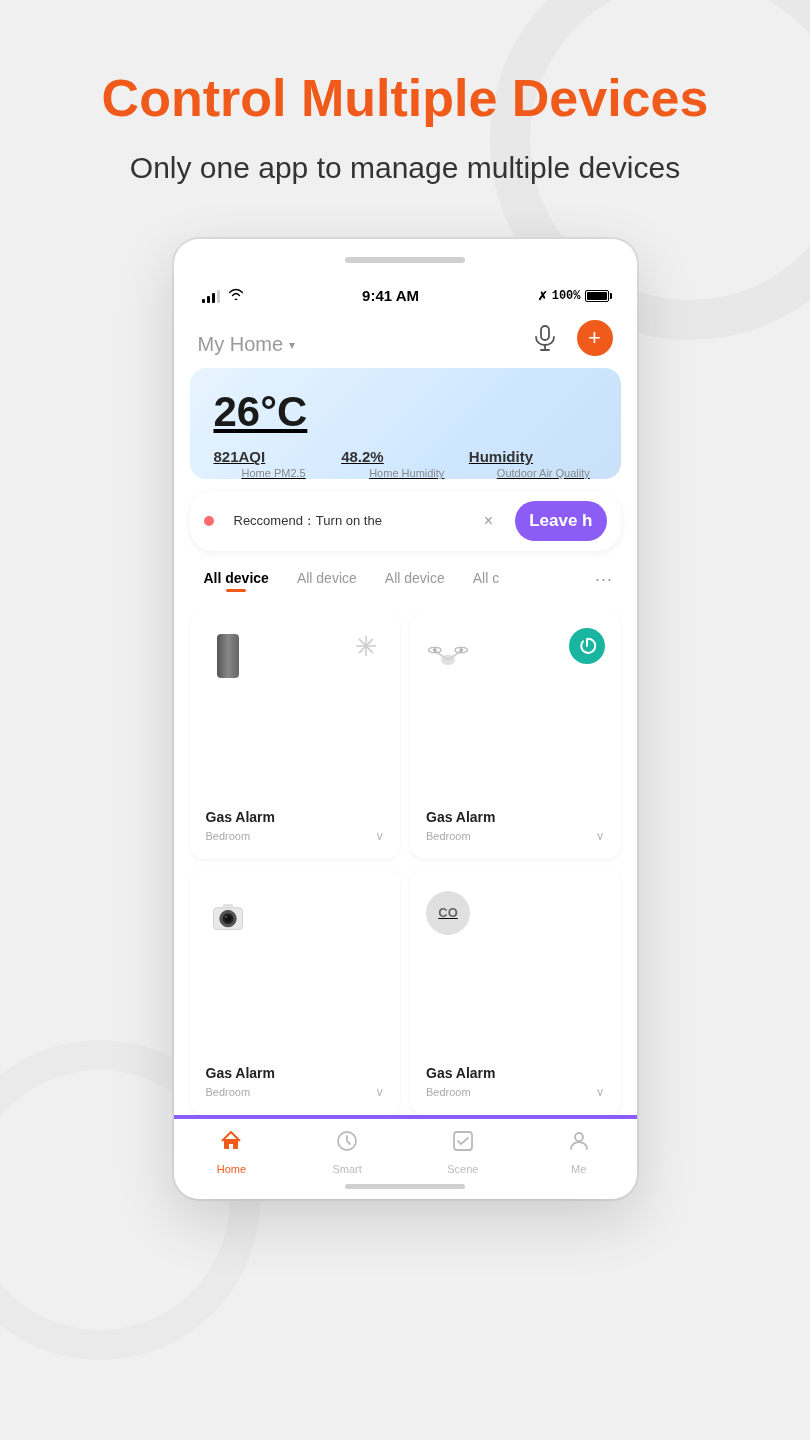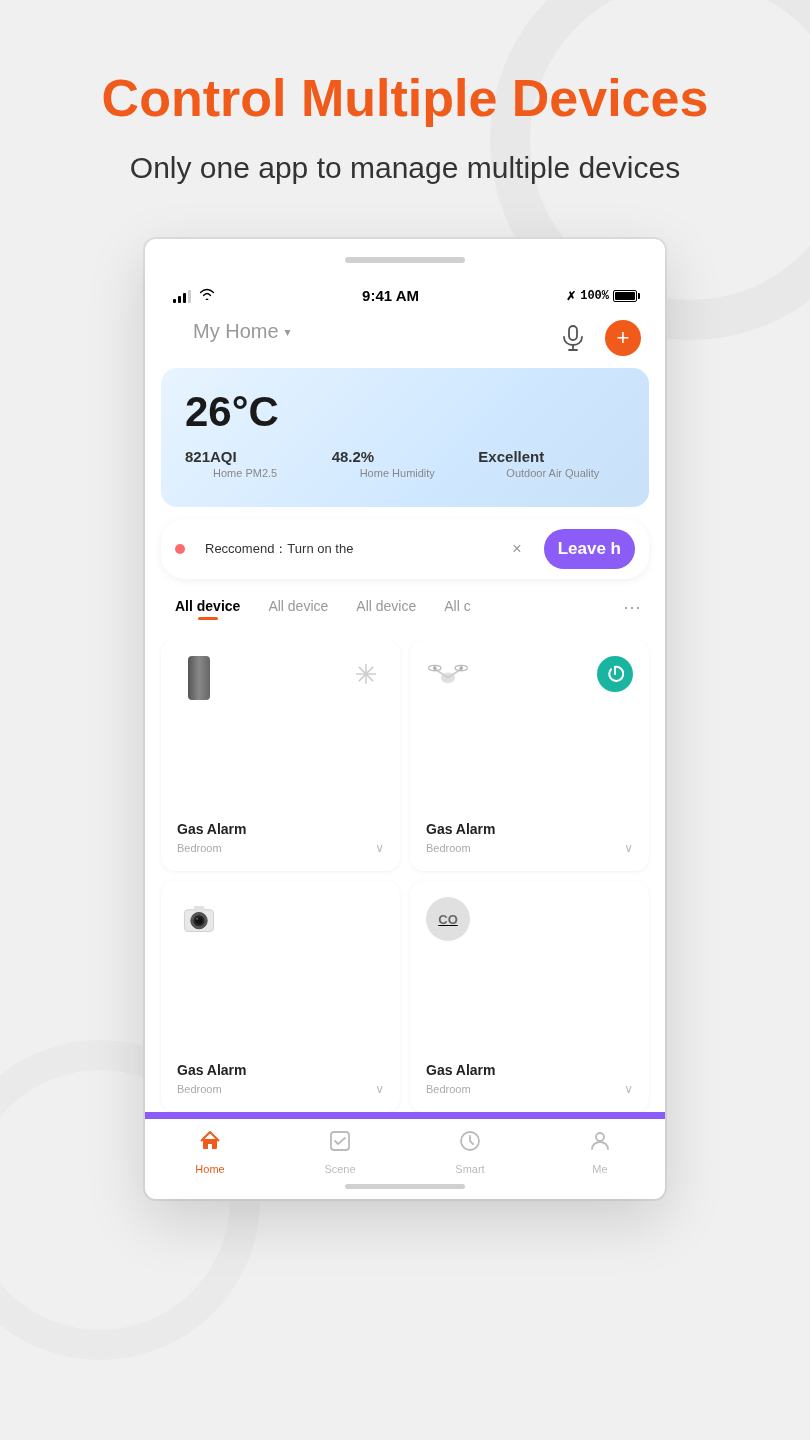--- a/index.html
+++ b/index.html
@@ -69,24 +69,24 @@
       line-height: 1.4;
     }
 
     
     .phone-container {
       margin-top: 20px;
       position: relative;
     }
 
     .phone-frame {
-      width: 520px;
+      width: 463px;
       height: 960px;
       background: #fff;
-      border-radius: 11px;
+      border-radius: 25px;
       box-shadow: 0 20px 60px rgba(0,0,0,0.15), 0 0 0 2px #e0e0e0;
       position: relative;
       overflow: hidden;
       display: flex;
       flex-direction: column;
     }
 
     
     .phone-notch {
       position: absolute;
@@ -175,24 +175,23 @@
       width: 100%;
       height: 100%;
       background: #000;
       border-radius: 1px;
     }
 
     
     .app-header {
       display: flex;
       justify-content: space-between;
-      align-items: flex-start;
+      align-items: flex-end;
       padding: 8px 24px 12px;
       flex-shrink: 0;
-      margin-left: 24px;
     }
 
     .home-selector {
       display: flex;
       align-items: center;
       gap: 6px;
       font-size: 20px;
       font-weight: 400;
       color: #999;
       cursor: pointer;
@@ -230,22 +229,23 @@
       color: white;
       font-size: 22px;
       font-weight: 300;
     }
 
     
     .weather-card {
       margin: 0 16px 12px;
       background: linear-gradient(135deg, #e8f4ff 0%, #d0e8ff 60%, #c8e0f8 100%);
       border-radius: 16px;
-      padding: 20px 24px 28px;
+      padding: 20px 24px 0;
       flex-shrink: 0;
+      text-decoration: underline;
     }
 
     .temp-display {
       font-size: 42px;
       font-weight: 700;
       color: #1a1a1a;
       margin-bottom: 12px;
     }
 
     .weather-stats {
@@ -384,21 +384,21 @@
       display: flex;
       justify-content: space-between;
       align-items: flex-start;
       margin-bottom: 16px;
     }
 
     .device-img {
       width: 44px;
       height: 50px;
       display: flex;
-      align-items: flex-start;
+      align-items: flex-end;
       justify-content: center;
       text-decoration: underline;
     }
 
     .device-action-icon {
       width: 36px;
       height: 36px;
       display: flex;
       align-items: center;
       justify-content: center;
@@ -463,21 +463,21 @@
       align-items: center;
       justify-content: center;
       font-size: 13px;
       font-weight: 700;
       color: #666;
     }
 
     
     .bottom-nav {
       display: flex;
-      border-top: 7px solid #8b5cf6;
+      border-top: 4px solid #8b5cf6;
       padding: 10px 0 24px;
       flex-shrink: 0;
     }
 
     .nav-item {
       flex: 1;
       display: flex;
       flex-direction: column;
       align-items: center;
       gap: 4px;
@@ -581,21 +581,21 @@
         <div class="weather-stats">
           <div class="weather-stat">
             <div class="stat-value">821AQI</div>
             <div class="stat-label">Home PM2.5</div>
           </div>
           <div class="weather-stat">
             <div class="stat-value">48.2%</div>
             <div class="stat-label">Home Humidity</div>
           </div>
           <div class="weather-stat">
-            <div class="stat-value">Excellent</div>
+            <div class="stat-value">Humidity</div>
             <div class="stat-label">Outdoor Air Quality</div>
           </div>
         </div>
       </div>
 
       <div class="recommend-banner">
         <div class="recommend-dot"></div>
         <span class="recommend-text">Reccomend：Turn on the</span>
         <span class="recommend-close">×</span>
         <div class="leave-btn">Leave h</div>
@@ -726,34 +726,34 @@
             <svg width="24" height="24" viewBox="0 0 24 24">
               <path d="M3 12L12 3l9 9" stroke="#f05a1a" stroke-width="2" fill="none" stroke-linejoin="round"></path>
               <path d="M5 10v9a1 1 0 001 1h4v-5h4v5h4a1 1 0 001-1v-9" fill="#f05a1a" stroke="none"></path>
             </svg>
           </span>
           <span class="nav-label active">Home</span>
         </div>
         <div class="nav-item">
           <span class="nav-icon">
             <svg width="24" height="24" viewBox="0 0 24 24" fill="none">
+              <circle cx="12" cy="12" r="9" stroke="#bbb" stroke-width="1.8"></circle>
+              <polyline points="12,7 12,12 15,15" stroke="#bbb" stroke-width="1.8" stroke-linecap="round" stroke-linejoin="round"></polyline>
+            </svg>
+          </span>
+          <span class="nav-label">Smart</span>
+        </div>
+        <div class="nav-item">
+          <span class="nav-icon">
+            <svg width="24" height="24" viewBox="0 0 24 24" fill="none">
               <rect x="3" y="3" width="18" height="18" rx="3" stroke="#bbb" stroke-width="1.8"></rect>
               <polyline points="7,12 10,15 17,9" stroke="#bbb" stroke-width="1.8" stroke-linecap="round" stroke-linejoin="round"></polyline>
             </svg>
           </span>
           <span class="nav-label">Scene</span>
-        </div>
-        <div class="nav-item">
-          <span class="nav-icon">
-            <svg width="24" height="24" viewBox="0 0 24 24" fill="none">
-              <circle cx="12" cy="12" r="9" stroke="#bbb" stroke-width="1.8"></circle>
-              <polyline points="12,7 12,12 15,15" stroke="#bbb" stroke-width="1.8" stroke-linecap="round" stroke-linejoin="round"></polyline>
-            </svg>
-          </span>
-          <span class="nav-label">Smart</span>
         </div>
         <div class="nav-item">
           <span class="nav-icon">
             <svg width="24" height="24" viewBox="0 0 24 24" fill="none">
               <circle cx="12" cy="8" r="4" stroke="#bbb" stroke-width="1.8"></circle>
               <path d="M4 20c0-4 3.6-7 8-7s8 3 8 7" stroke="#bbb" stroke-width="1.8" stroke-linecap="round"></path>
             </svg>
           </span>
           <span class="nav-label">Me</span>
         </div>

